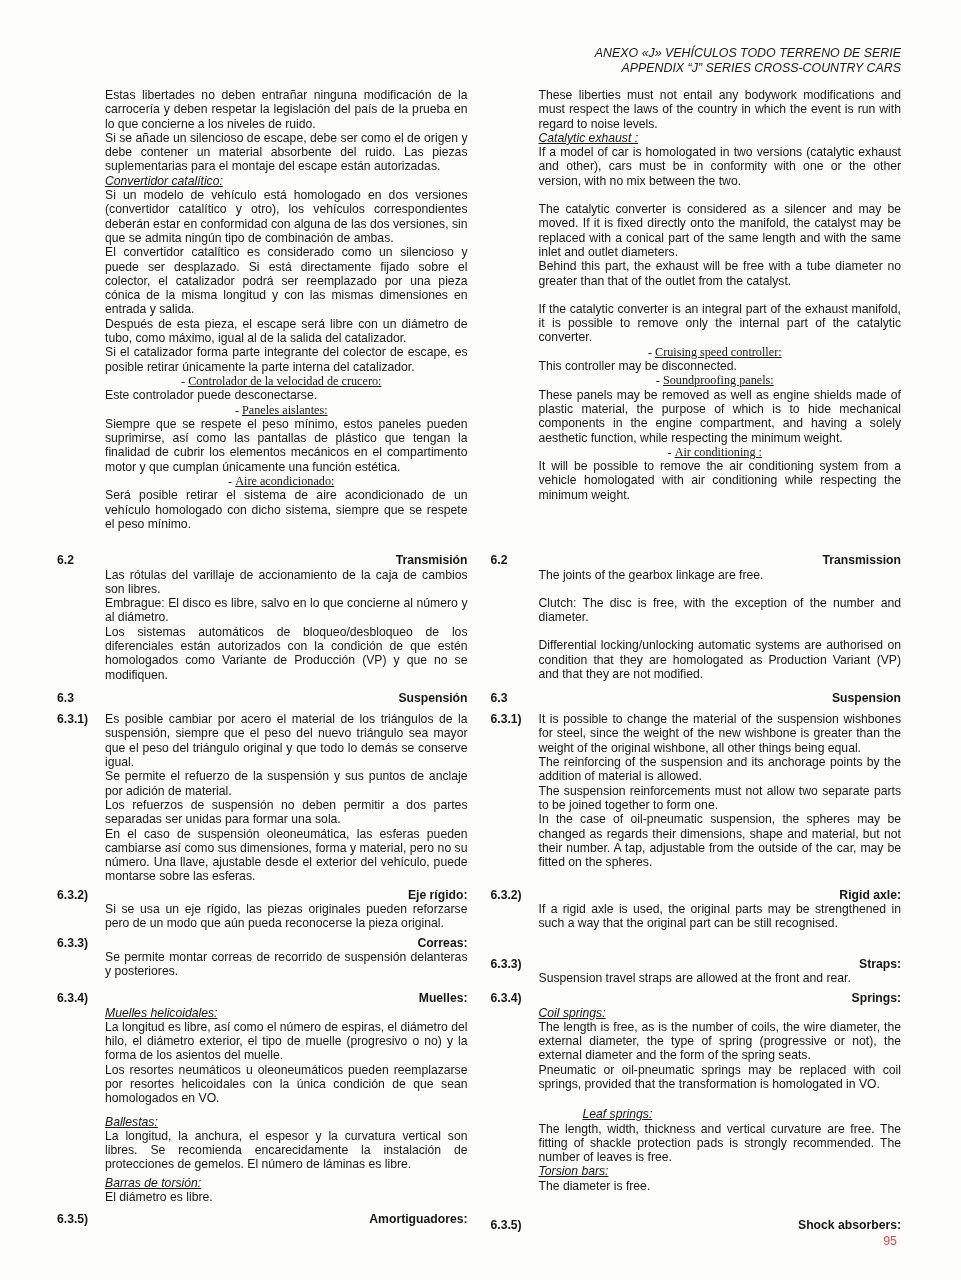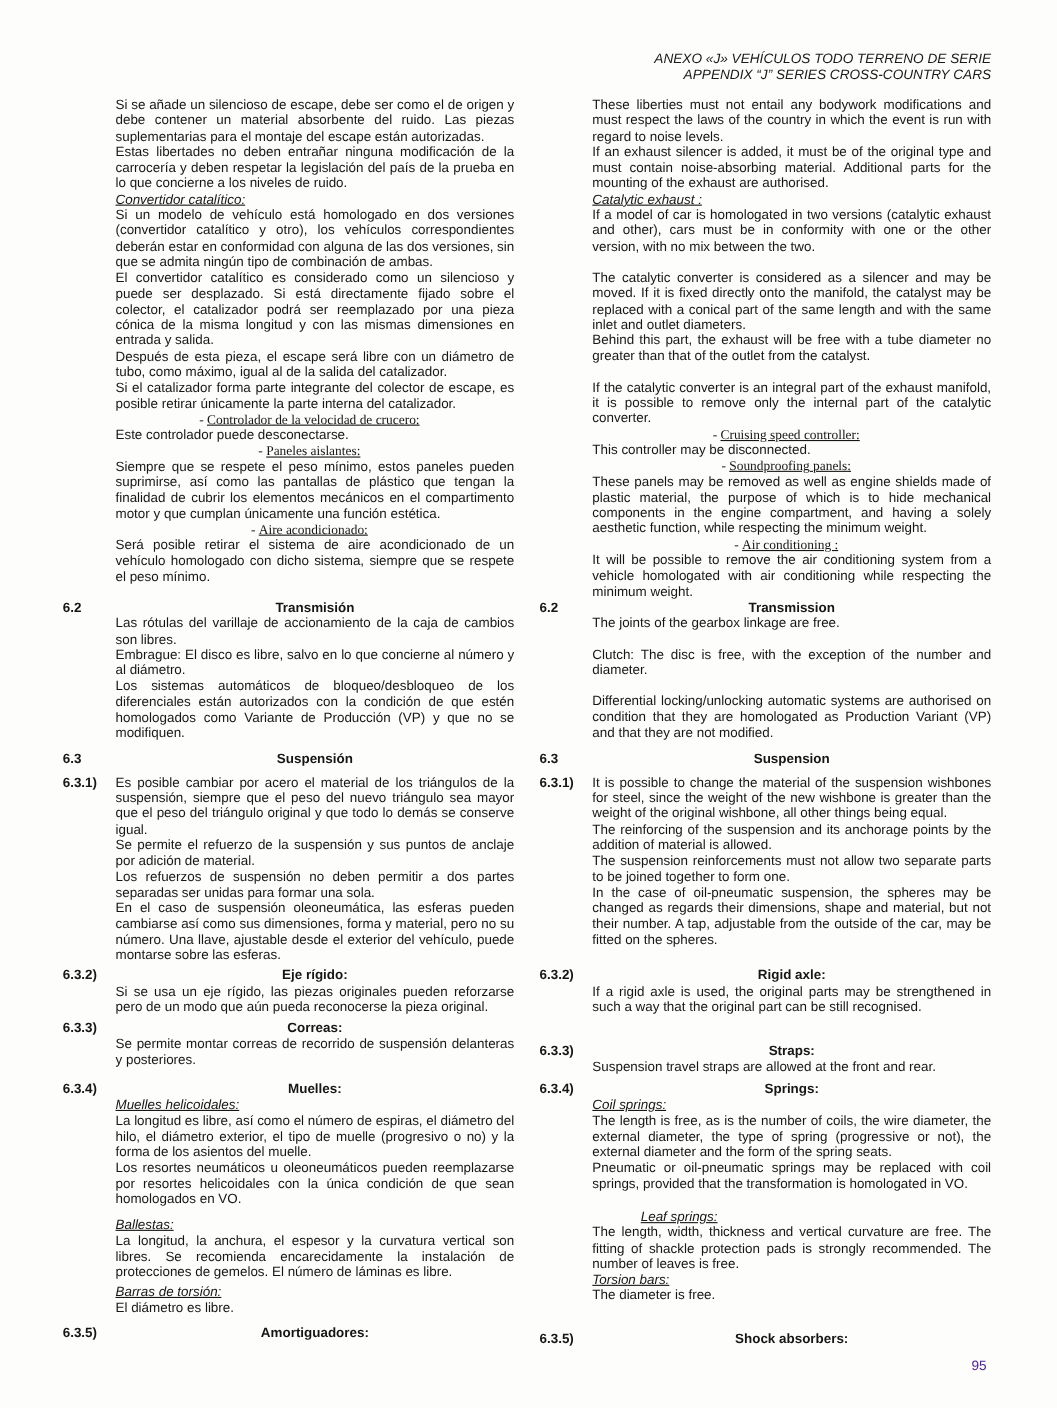--- a/index.html
+++ b/index.html
@@ -42,76 +42,75 @@
   }
   .num {
     position: absolute;
     left: 0;
     top: 0;
     width: 46px;
     font-weight: bold;
     white-space: nowrap;
   }
   .para { text-align: justify; }
-  .s-b { font-weight: bold; text-align: center; }
+  .s-b { font-weight: bold; text-align: right; }
   .s-ui { font-style: italic; text-decoration: underline; text-align: left; }
   .s-du { text-indent: -10px; text-align: center; font-family: Liberation Serif, serif; }
   .s-du .u { text-decoration: underline; }
   .s-du .dash { text-decoration: none; }
   .pageno {
     position: absolute;
     right: 64px;
     bottom: 32px;
     font-size: 12.4px;
-    color: #4c1d95;
+    color: #ef4444;
   }
 </style>
 </head>
 <body>
 
 <div class="page">
   <div class="header">
     <div>ANEXO «J» VEHÍCULOS TODO TERRENO DE SERIE</div>
     <div>APPENDIX “J” SERIES CROSS-COUNTRY CARS</div>
   </div>
 
   <div class="content">
       <div class="row">
         <div class="cell">
+          <div class="para s-n">Estas libertades no deben entrañar ninguna modificación de la carrocería y deben respetar la legislación del país de la prueba en lo que concierne a los niveles de ruido.</div>
           <div class="para s-n">Si se añade un silencioso de escape, debe ser como el de origen y debe contener un material absorbente del ruido. Las piezas suplementarias para el montaje del escape están autorizadas.</div>
-          <div class="para s-n">Estas libertades no deben entrañar ninguna modificación de la carrocería y deben respetar la legislación del país de la prueba en lo que concierne a los niveles de ruido.</div>
           <div class="para s-ui">Convertidor catalítico:</div>
           <div class="para s-n">Si un modelo de vehículo está homologado en dos versiones (convertidor catalítico y otro), los vehículos correspondientes deberán estar en conformidad con alguna de las dos versiones, sin que se admita ningún tipo de combinación de ambas.</div>
           <div class="para s-n">El convertidor catalítico es considerado como un silencioso y puede ser desplazado. Si está directamente fijado sobre el colector, el catalizador podrá ser reemplazado por una pieza cónica de la misma longitud y con las mismas dimensiones en entrada y salida.</div>
           <div class="para s-n">Después de esta pieza, el escape será libre con un diámetro de tubo, como máximo, igual al de la salida del catalizador.</div>
           <div class="para s-n">Si el catalizador forma parte integrante del colector de escape, es posible retirar únicamente la parte interna del catalizador.</div>
           <div class="para s-du"><span class="dash">-</span>&nbsp;<span class="u">Controlador de la velocidad de crucero:</span></div>
           <div class="para s-n">Este controlador puede desconectarse.</div>
           <div class="para s-du"><span class="dash">-</span>&nbsp;<span class="u">Paneles aislantes:</span></div>
           <div class="para s-n">Siempre que se respete el peso mínimo, estos paneles pueden suprimirse, así como las pantallas de plástico que tengan la finalidad de cubrir los elementos mecánicos en el compartimento motor y que cumplan únicamente una función estética.</div>
           <div class="para s-du"><span class="dash">-</span>&nbsp;<span class="u">Aire acondicionado:</span></div>
           <div class="para s-n">Será posible retirar el sistema de aire acondicionado de un vehículo homologado con dicho sistema, siempre que se respete el peso mínimo.</div>
         </div>
         <div class="cell">
           <div class="para s-n">These liberties must not entail any bodywork modifications and must respect the laws of the country in which the event is run with regard to noise levels.</div>
-          <div class="para s-n">If an exhaust silencer is added, it must be of the original type and must contain noise-absorbing material. Additional parts for the mounting of the exhaust are authorised.</div>
           <div class="para s-ui">Catalytic exhaust :</div>
           <div class="para s-n">If a model of car is homologated in two versions (catalytic exhaust and other), cars must be in conformity with one or the other version, with no mix between the two.</div>
           <div class="para s-n" style="margin-top: 14px;">The catalytic converter is considered as a silencer and may be moved. If it is fixed directly onto the manifold, the catalyst may be replaced with a conical part of the same length and with the same inlet and outlet diameters.</div>
           <div class="para s-n">Behind this part, the exhaust will be free with a tube diameter no greater than that of the outlet from the catalyst.</div>
           <div class="para s-n" style="margin-top: 14px;">If the catalytic converter is an integral part of the exhaust manifold, it is possible to remove only the internal part of the catalytic converter.</div>
           <div class="para s-du"><span class="dash">-</span>&nbsp;<span class="u">Cruising speed controller:</span></div>
           <div class="para s-n">This controller may be disconnected.</div>
           <div class="para s-du"><span class="dash">-</span>&nbsp;<span class="u">Soundproofing panels:</span></div>
           <div class="para s-n">These panels may be removed as well as engine shields made of plastic material, the purpose of which is to hide mechanical components in the engine compartment, and having a solely aesthetic function, while respecting the minimum weight.</div>
           <div class="para s-du"><span class="dash">-</span>&nbsp;<span class="u">Air conditioning :</span></div>
           <div class="para s-n">It will be possible to remove the air conditioning system from a vehicle homologated with air conditioning while respecting the minimum weight.</div>
         </div>
       </div>
-      <div class="row" style="margin-top: 0;">
+      <div class="row" style="margin-top: 22px;">
         <div class="cell">
           <span class="num">6.2</span>
           <div class="para s-b">Transmisión</div>
           <div class="para s-n">Las rótulas del varillaje de accionamiento de la caja de cambios son libres.</div>
           <div class="para s-n">Embrague: El disco es libre, salvo en lo que concierne al número y al diámetro.</div>
           <div class="para s-n">Los sistemas automáticos de bloqueo/desbloqueo de los diferenciales están autorizados con la condición de que estén homologados como Variante de Producción (VP) y que no se modifiquen.</div>
         </div>
         <div class="cell">
           <span class="num">6.2</span>
           <div class="para s-b">Transmission</div>

